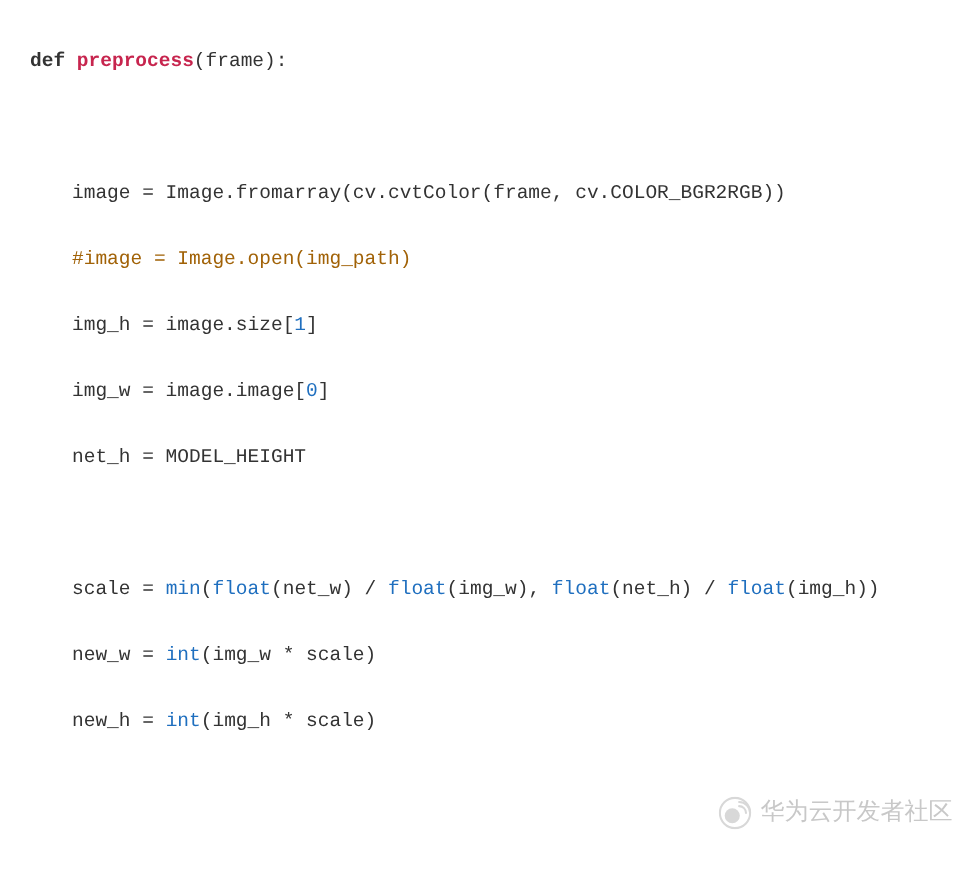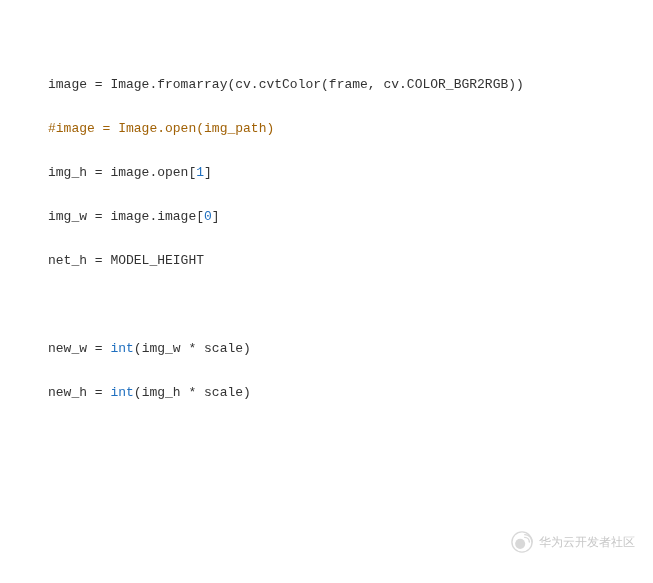--- a/index.html
+++ b/index.html
@@ -28,37 +28,39 @@
   .indent1 { padding-left: 28px; }
 
   .watermark {
     position: absolute;
     right: 18px;
     bottom: 30px;
     display: flex;
     align-items: center;
     gap: 6px;
     font-family: "Microsoft YaHei", Arial, sans-serif;
-    font-size: 12px;
+    font-size: 16px;
     color: #c8c8c8;
     pointer-events: none;
   }
   .watermark svg { display: block; }
 </style>
 </head>
 <body>
 
 <div class="code-area">
+<span class="line"><span class="kw">def</span> <span class="fn">preprocess</span><span>(frame):</span></span>
 <span class="blank"></span>
 <span class="line indent1">image = Image.fromarray(cv.cvtColor(frame, cv.COLOR_BGR2RGB))</span>
 <span class="line indent1 cmt">#image = Image.open(img_path)</span>
-<span class="line indent1"><span>img_h = image.open[</span><span class="num">1</span><span>]</span></span>
+<span class="line indent1"><span>img_h = image.size[</span><span class="num">1</span><span>]</span></span>
 <span class="line indent1"><span>img_w = image.image[</span><span class="num">0</span><span>]</span></span>
 <span class="line indent1">net_h = MODEL_HEIGHT</span>
 <span class="blank"></span>
+<span class="line indent1"><span>scale = </span><span class="num">min</span><span>(</span><span class="num">float</span><span>(net_w) / </span><span class="num">float</span><span>(img_w), </span><span class="num">float</span><span>(net_h) / </span><span class="num">float</span><span>(img_h))</span></span>
 <span class="line indent1"><span>new_w = </span><span class="num">int</span><span>(img_w * scale)</span></span>
 <span class="line indent1"><span>new_h = </span><span class="num">int</span><span>(img_h * scale)</span></span>
 <span class="blank"></span>
 
 
 
 
 
 
 

